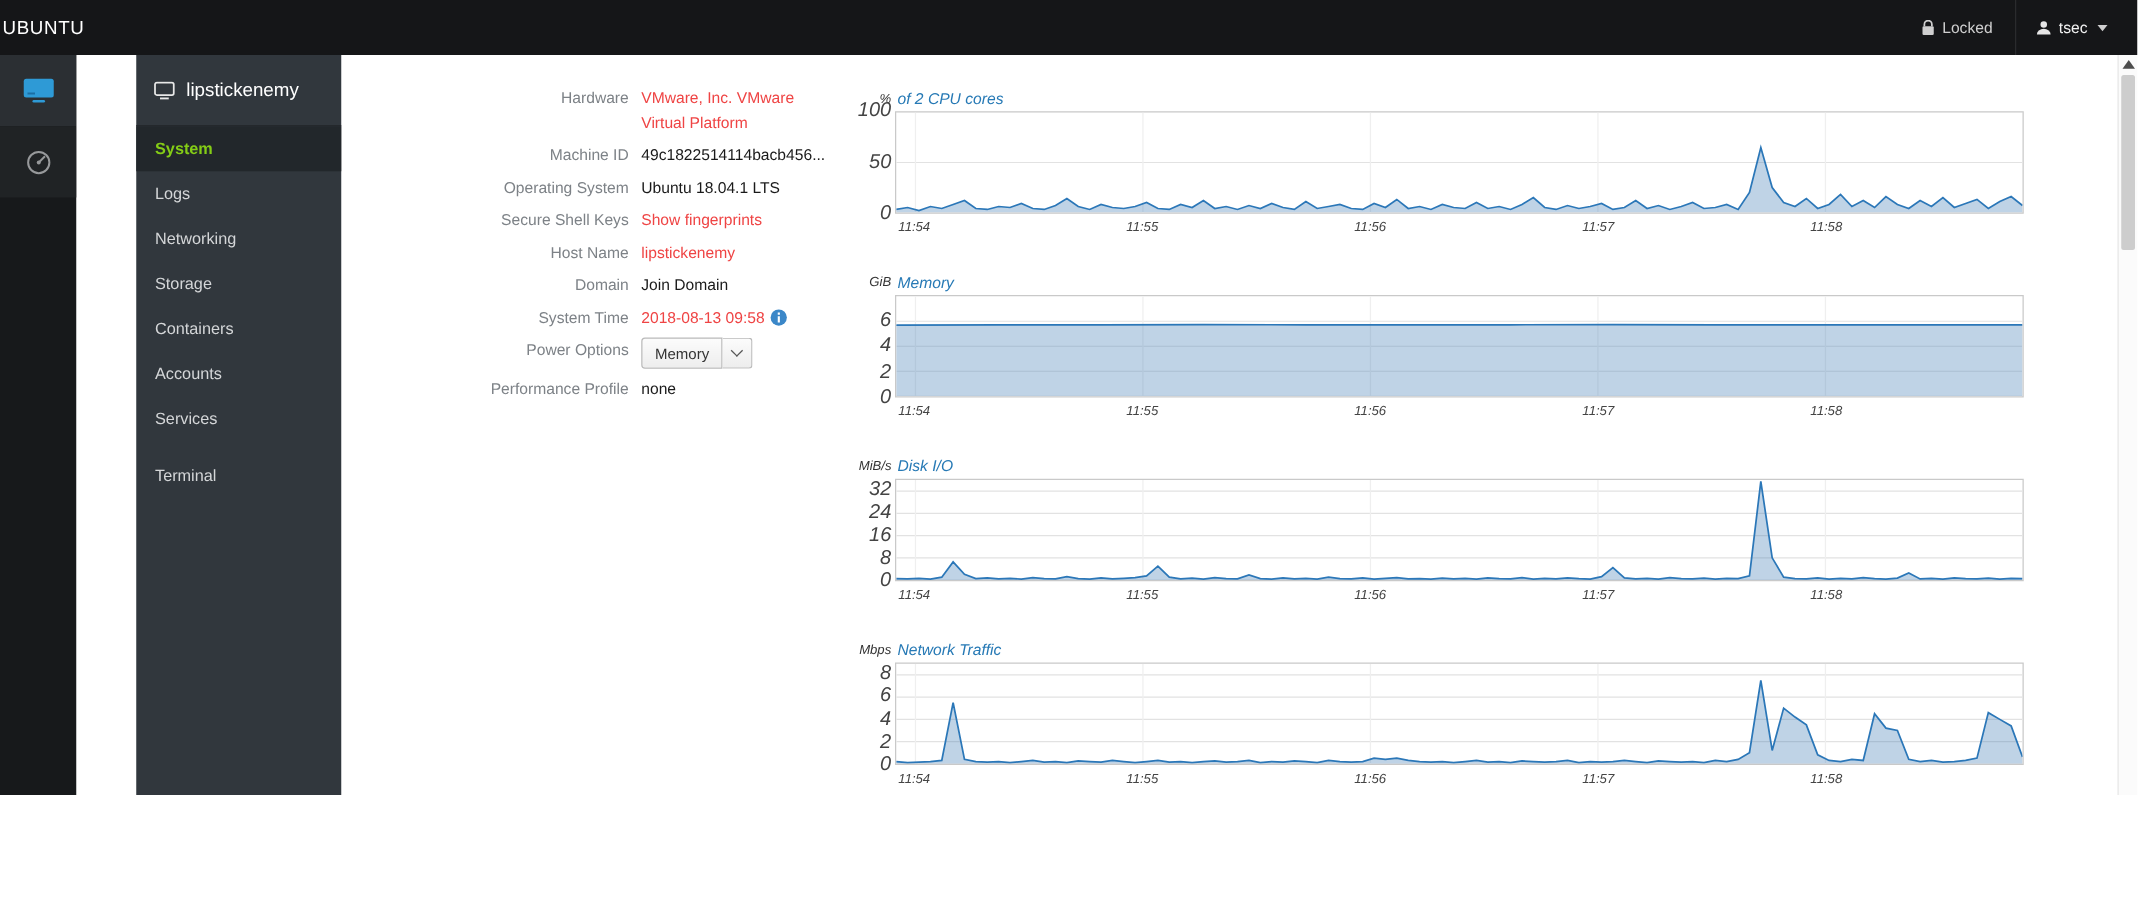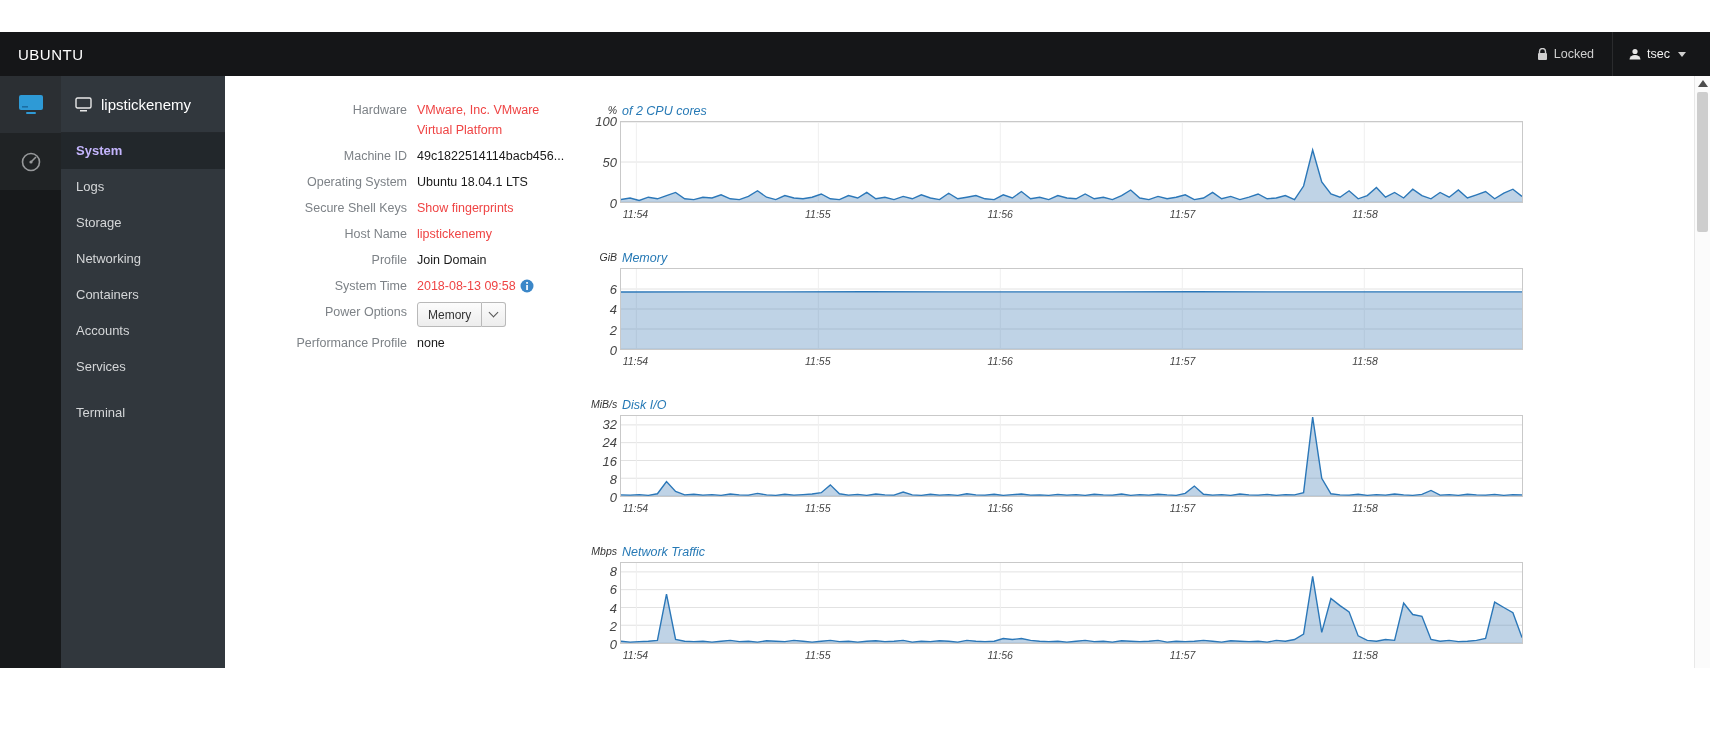--- a/index.html
+++ b/index.html
@@ -1,47 +1,47 @@
 <!DOCTYPE html>
 <html><head>
 <meta charset="utf-8">
 <style>
   * { margin:0; padding:0; box-sizing:border-box; }
   html,body { width:1710px; height:730px; overflow:hidden; background:#fff;
     font-family:"Liberation Sans", sans-serif; font-size:12.5px; color:#1a1a1a; }
 
   
   .topbar { height:44px; background:#151618; display:flex; align-items:center;
-    justify-content:space-between; padding:0 14px 0 18px;margin-top:32px; }
+    justify-content:space-between; padding:0 14px 0 2px; }
   .brand { color:#fff; font-size:15px; letter-spacing:0.5px; cursor:pointer; }
   .topbar-right { display:flex; align-items:center; height:100%; }
   .locked { display:flex; align-items:center; gap:6px; color:#cfcfcf; font-size:12.5px;
     padding:0 18px; height:100%; cursor:pointer; }
   .usermenu { display:flex; align-items:center; gap:6px; color:#f2f2f2; font-size:12.5px;
     padding:0 10px 0 16px; height:100%; border-left:1px solid #2a2b2d; cursor:pointer; }
   .caret-down { width:0; height:0; border-left:4px solid transparent;
     border-right:4px solid transparent; border-top:5px solid #cfcfcf; margin-left:2px; }
 
   
-  .app { display:flex; height:592px; }
+  .app { display:flex; height:592px;gap:48px; }
 
   
   .rail { width:61px; background:#17191b; flex:0 0 61px; }
   .rail-cell { height:57px; display:flex; align-items:center; justify-content:center;
     cursor:pointer; }
   .rail-cell.active { background:#2b2f33; }
   .rail-cell.second { background:#202325; }
 
   
   .nav { width:164px; flex:0 0 164px; background:#31373d; color:#d4d6d8; }
   .nav-header { height:57px; display:flex; align-items:center; gap:9px; padding-left:14px;
     color:#fff; font-size:15px; border-bottom:1px solid #24282c; cursor:pointer; }
   .nav-item { height:36px; line-height:36px; padding-left:15px; font-size:13px;
     cursor:pointer; }
-  .nav-item.active { background:#22272b; color:#c4b5fd; font-weight:bold; }
+  .nav-item.active { background:#22272b; color:#84cc16; font-weight:bold; }
   .nav-item.gap { margin-top:10px; }
 
   
   .main { flex:1 1 auto; background:#fff; position:relative; }
 
   
   .info { position:absolute; left:0; top:24px; width:370px; }
   .row { display:flex; margin-bottom:6px; line-height:20px; }
   .row-label { width:192px; padding-right:10px; text-align:right; color:#7d8287;
     flex:0 0 192px; }
@@ -63,21 +63,21 @@
   .charts { position:absolute; left:366px; top:28px; width:945px;font-style:italic; }
   .chart { position:relative; height:147px; }
   .chart-title { position:absolute; top:0; left:0; height:17px; white-space:nowrap; }
   .unit { display:inline-block; width:26px; text-align:right; font-size:10.5px; color:#333;
     margin-right:5px; vertical-align:1px; }
   a.chart-link { color:#2679b5; font-size:12.5px; text-decoration:none; cursor:pointer; }
   .plot { position:absolute; left:29px; top:17px; width:903px; height:82px;
     border:1px solid #c9c9c9; background:#fff; }
   .plot svg { position:absolute; left:0; top:0; width:100%; height:100%; display:block; }
   .yticks { position:absolute; left:0; top:0; width:26px; height:100%;
-    font-size:13px; color:#444; }
+    font-size:16px; color:#444; }
   .yticks span { position:absolute; right:0; transform:translateY(-50%); }
   .xticks { position:absolute; left:0; top:104px; width:100%; height:14px;
     font-size:10.5px; color:#444; }
   .xticks span { position:absolute; transform:translateX(-50%); }
 
   
   .scrollbar { width:16px; flex:0 0 16px; background:#fbfbfb; border-left:1px solid #e8e8e8;
     position:relative; cursor:pointer; }
   .sb-arrow { position:absolute; top:4px; left:3px; width:0; height:0;
     border-left:5px solid transparent; border-right:5px solid transparent;
@@ -132,22 +132,22 @@
     <div class="nav-header">
       <svg width="17" height="15" viewBox="0 0 17 15">
         <rect x="1" y="1" width="15" height="10" rx="1.5" fill="none" stroke="#e8e8e8" stroke-width="1.4"></rect>
         <rect x="5" y="13" width="7" height="1.5" fill="#e8e8e8"></rect>
       </svg>
       <span>lipstickenemy</span>
     </div>
     <div class="nav-items">
       <div class="nav-item active">System</div>
       <div class="nav-item">Logs</div>
+      <div class="nav-item">Networking</div>
       <div class="nav-item">Storage</div>
-      <div class="nav-item">Networking</div>
       <div class="nav-item">Containers</div>
       <div class="nav-item">Accounts</div>
       <div class="nav-item">Services</div>
       <div class="nav-item gap">Terminal</div>
     </div>
   </div>
 
   <div class="main">
 
     <div class="info">
@@ -165,21 +165,21 @@
       </div>
       <div class="row">
         <div class="row-label">Secure Shell Keys</div>
         <div class="row-value"><a class="val-link">Show fingerprints</a></div>
       </div>
       <div class="row">
         <div class="row-label">Host Name</div>
         <div class="row-value"><a class="val-link">lipstickenemy</a></div>
       </div>
       <div class="row">
-        <div class="row-label">Profile</div>
+        <div class="row-label">Domain</div>
         <div class="row-value">Join Domain</div>
       </div>
       <div class="row">
         <div class="row-label">System Time</div>
         <div class="row-value">
           <a class="val-link">2018-08-13 09:58</a><span class="info-badge">
               <svg width="14" height="14" viewBox="0 0 14 14">
                 <circle cx="7" cy="7" r="6.5" fill="#3b87c8"></circle>
                 <rect x="6.2" y="6" width="1.7" height="5" fill="#fff"></rect>
                 <rect x="6.2" y="3" width="1.7" height="1.8" fill="#fff"></rect>

